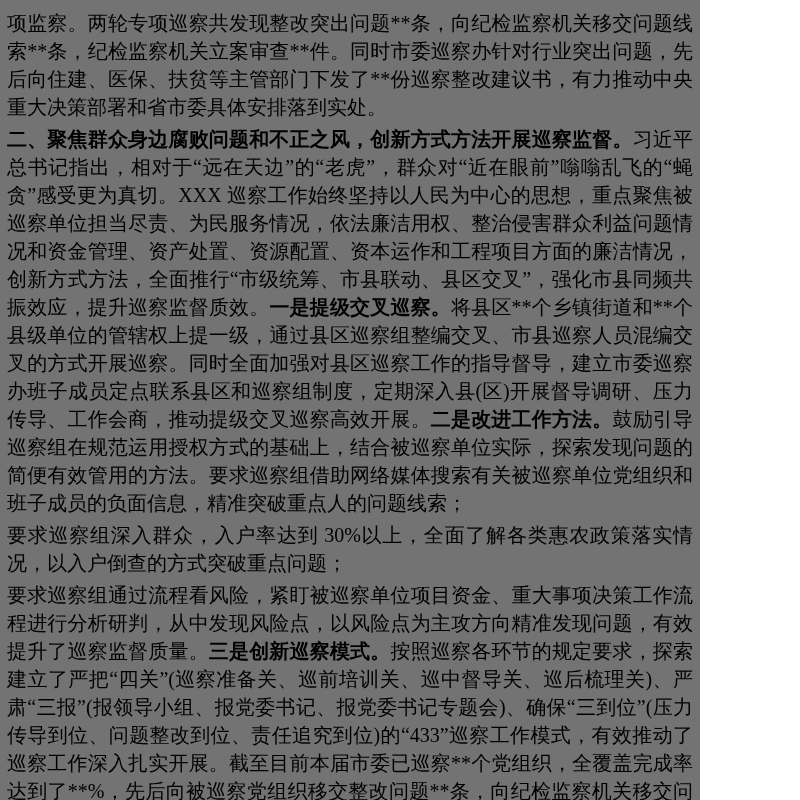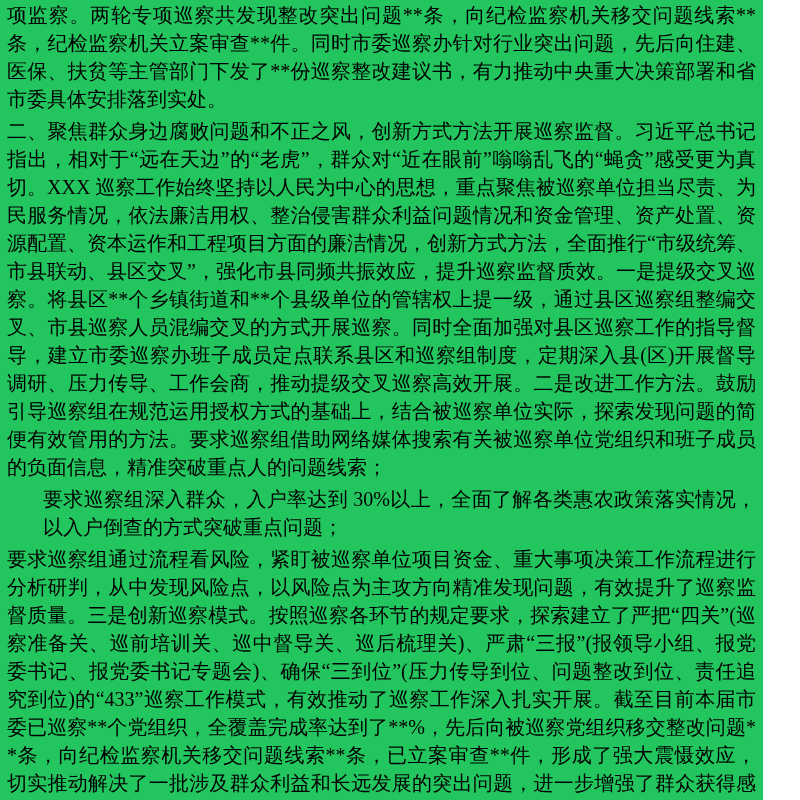--- a/index.html
+++ b/index.html
@@ -5,48 +5,48 @@
   html, body {
     margin: 0;
     padding: 0;
     width: 800px;
     height: 800px;
     overflow: hidden;
     background: #ffffff;
   }
   .page {
     position: relative;
-    width: 763px;
+    width: 700px;
     height: 800px;
     overflow: hidden;
     box-sizing: border-box;
-    padding: 8px 7px;
-    background: #22c55e;
+    padding: 16px 7px;
+    background: #737373;
   }
   .content {
     margin-top: -7px;
   }
   .para {
     margin: 0 0 4px 0;
     padding: 0;
     font-family: "Liberation Serif", "DejaVu Serif", serif;
     font-size: 20px;
     line-height: 28px;
     color: #000000;
     text-align: justify;
     text-justify: inter-ideograph;
     word-break: break-all;
   }
   .run { font-weight: normal; }
-  .run.bold { font-weight: normal; }
+  .run.bold { font-weight: bold; }
 </style>
 </head>
 <body style="background: rgb(255, 255, 255);">
 
 <div class="page">
   <div class="content">
       <p class="para" style="color: rgb(0, 0, 0);"><span class="run">项监察。两轮专项巡察共发现整改突出问题**条，向纪检监察机关移交问题线索**条，纪检监察机关立案审查**件。同时市委巡察办针对行业突出问题，先后向住建、医保、扶贫等主管部门下发了**份巡察整改建议书，有力推动中央重大决策部署和省市委具体安排落到实处。</span></p>
       <p class="para" style="color: rgb(0, 0, 0);"><span class="run bold">二、聚焦群众身边腐败问题和不正之风，创新方式方法开展巡察监督。</span><span class="run">习近平总书记指出，相对于“远在天边”的“老虎”，群众对“近在眼前”嗡嗡乱飞的“蝇贪”感受更为真切。XXX 巡察工作始终坚持以人民为中心的思想，重点聚焦被巡察单位担当尽责、为民服务情况，依法廉洁用权、整治侵害群众利益问题情况和资金管理、资产处置、资源配置、资本运作和工程项目方面的廉洁情况，创新方式方法，全面推行“市级统筹、市县联动、县区交叉”，强化市县同频共振效应，提升巡察监督质效。</span><span class="run bold">一是提级交叉巡察。</span><span class="run">将县区**个乡镇街道和**个县级单位的管辖权上提一级，通过县区巡察组整编交叉、市县巡察人员混编交叉的方式开展巡察。同时全面加强对县区巡察工作的指导督导，建立市委巡察办班子成员定点联系县区和巡察组制度，定期深入县(区)开展督导调研、压力传导、工作会商，推动提级交叉巡察高效开展。</span><span class="run bold">二是改进工作方法。</span><span class="run">鼓励引导巡察组在规范运用授权方式的基础上，结合被巡察单位实际，探索发现问题的简便有效管用的方法。要求巡察组借助网络媒体搜索有关被巡察单位党组织和班子成员的负面信息，精准突破重点人的问题线索；</span></p>
-      <p class="para" style="color: rgb(0, 0, 0); margin-left: 36px;"><span class="run">要求巡察组深入群众，入户率达到 30%以上，全面了解各类惠农政策落实情况，以入户倒查的方式突破重点问题；</span></p>
+      <p class="para" style="color: rgb(0, 0, 0);"><span class="run">要求巡察组深入群众，入户率达到 30%以上，全面了解各类惠农政策落实情况，以入户倒查的方式突破重点问题；</span></p>
       <p class="para" style="color: rgb(0, 0, 0);"><span class="run">要求巡察组通过流程看风险，紧盯被巡察单位项目资金、重大事项决策工作流程进行分析研判，从中发现风险点，以风险点为主攻方向精准发现问题，有效提升了巡察监督质量。</span><span class="run bold">三是创新巡察模式。</span><span class="run">按照巡察各环节的规定要求，探索建立了严把“四关”(巡察准备关、巡前培训关、巡中督导关、巡后梳理关)、严肃“三报”(报领导小组、报党委书记、报党委书记专题会)、确保“三到位”(压力传导到位、问题整改到位、责任追究到位)的“433”巡察工作模式，有效推动了巡察工作深入扎实开展。截至目前本届市委已巡察**个党组织，全覆盖完成率达到了**%，先后向被巡察党组织移交整改问题**条，向纪检监察机关移交问题线索**条，已立案审查**件，形成了强大震慑效应，切实推动解决了一批涉及群众利益和长远发展的突出问题，进一步增强了群众获得感幸福感安全感。</span></p>
       <p class="para" style="color: rgb(0, 0, 0);"><span class="run bold">三、聚焦基层党组织软弱涣散、组织力欠缺问题，全方位发力严肃推动巡察反馈问。</span><span class="run">始终坚持聚焦基层党组织建设、执行新时代党的组织路线和选人用人情况以及履行管党治党政治责任情况开展巡察政治监督，扎实做好巡察“后半篇文章”，全方位发力严肃推动巡察反馈问</span></p>
     </div>
 </div>
 
 </body></html>

